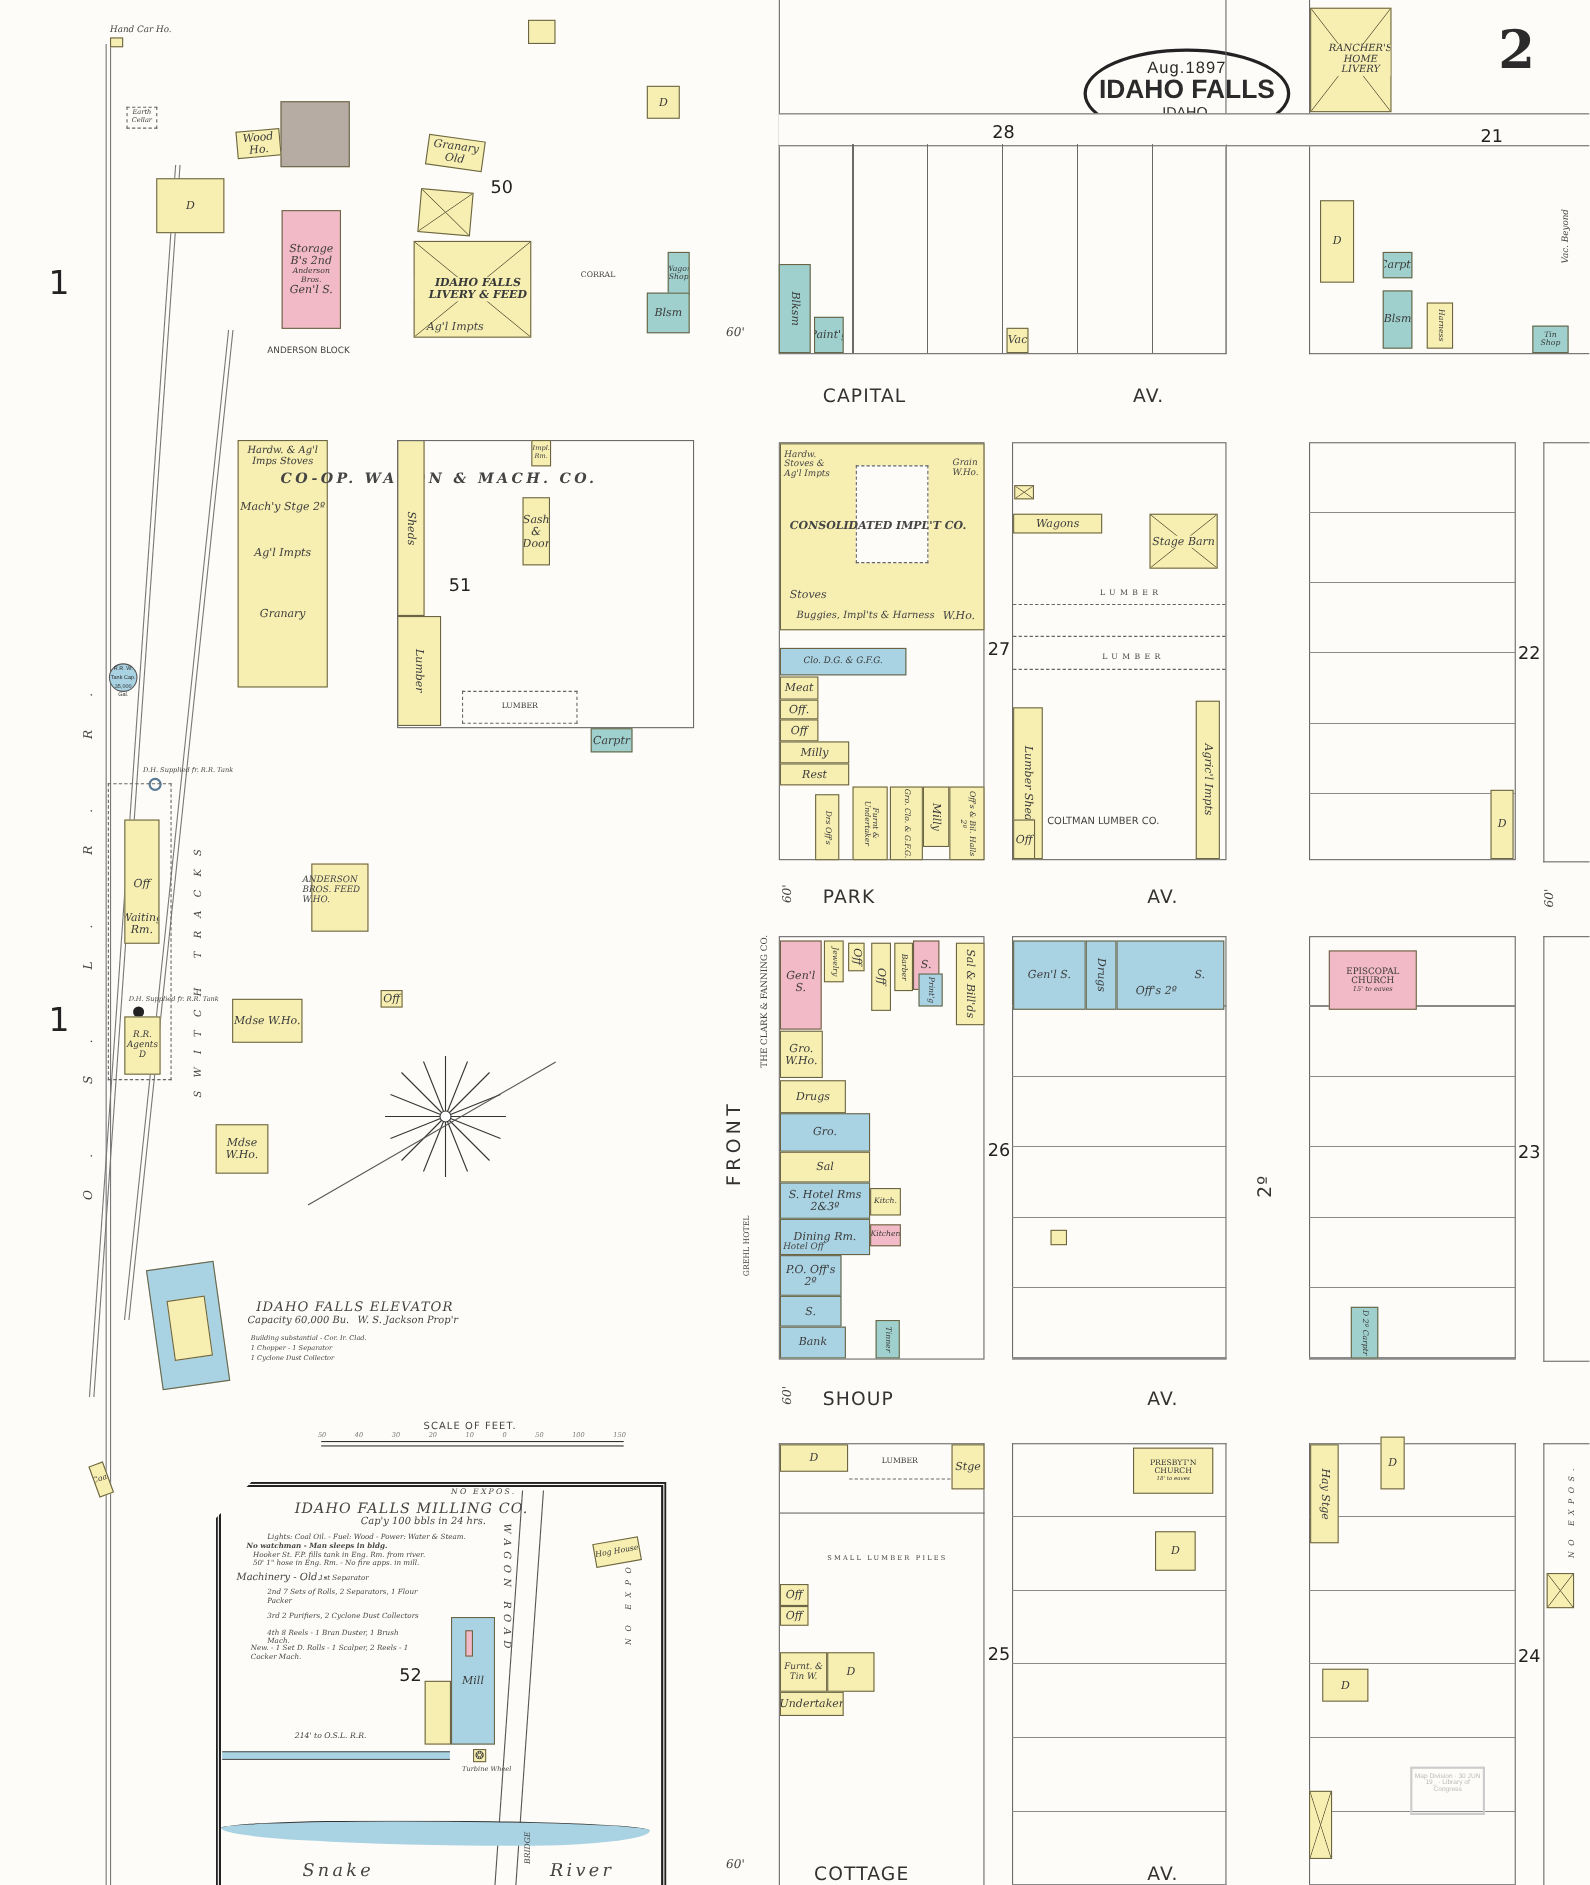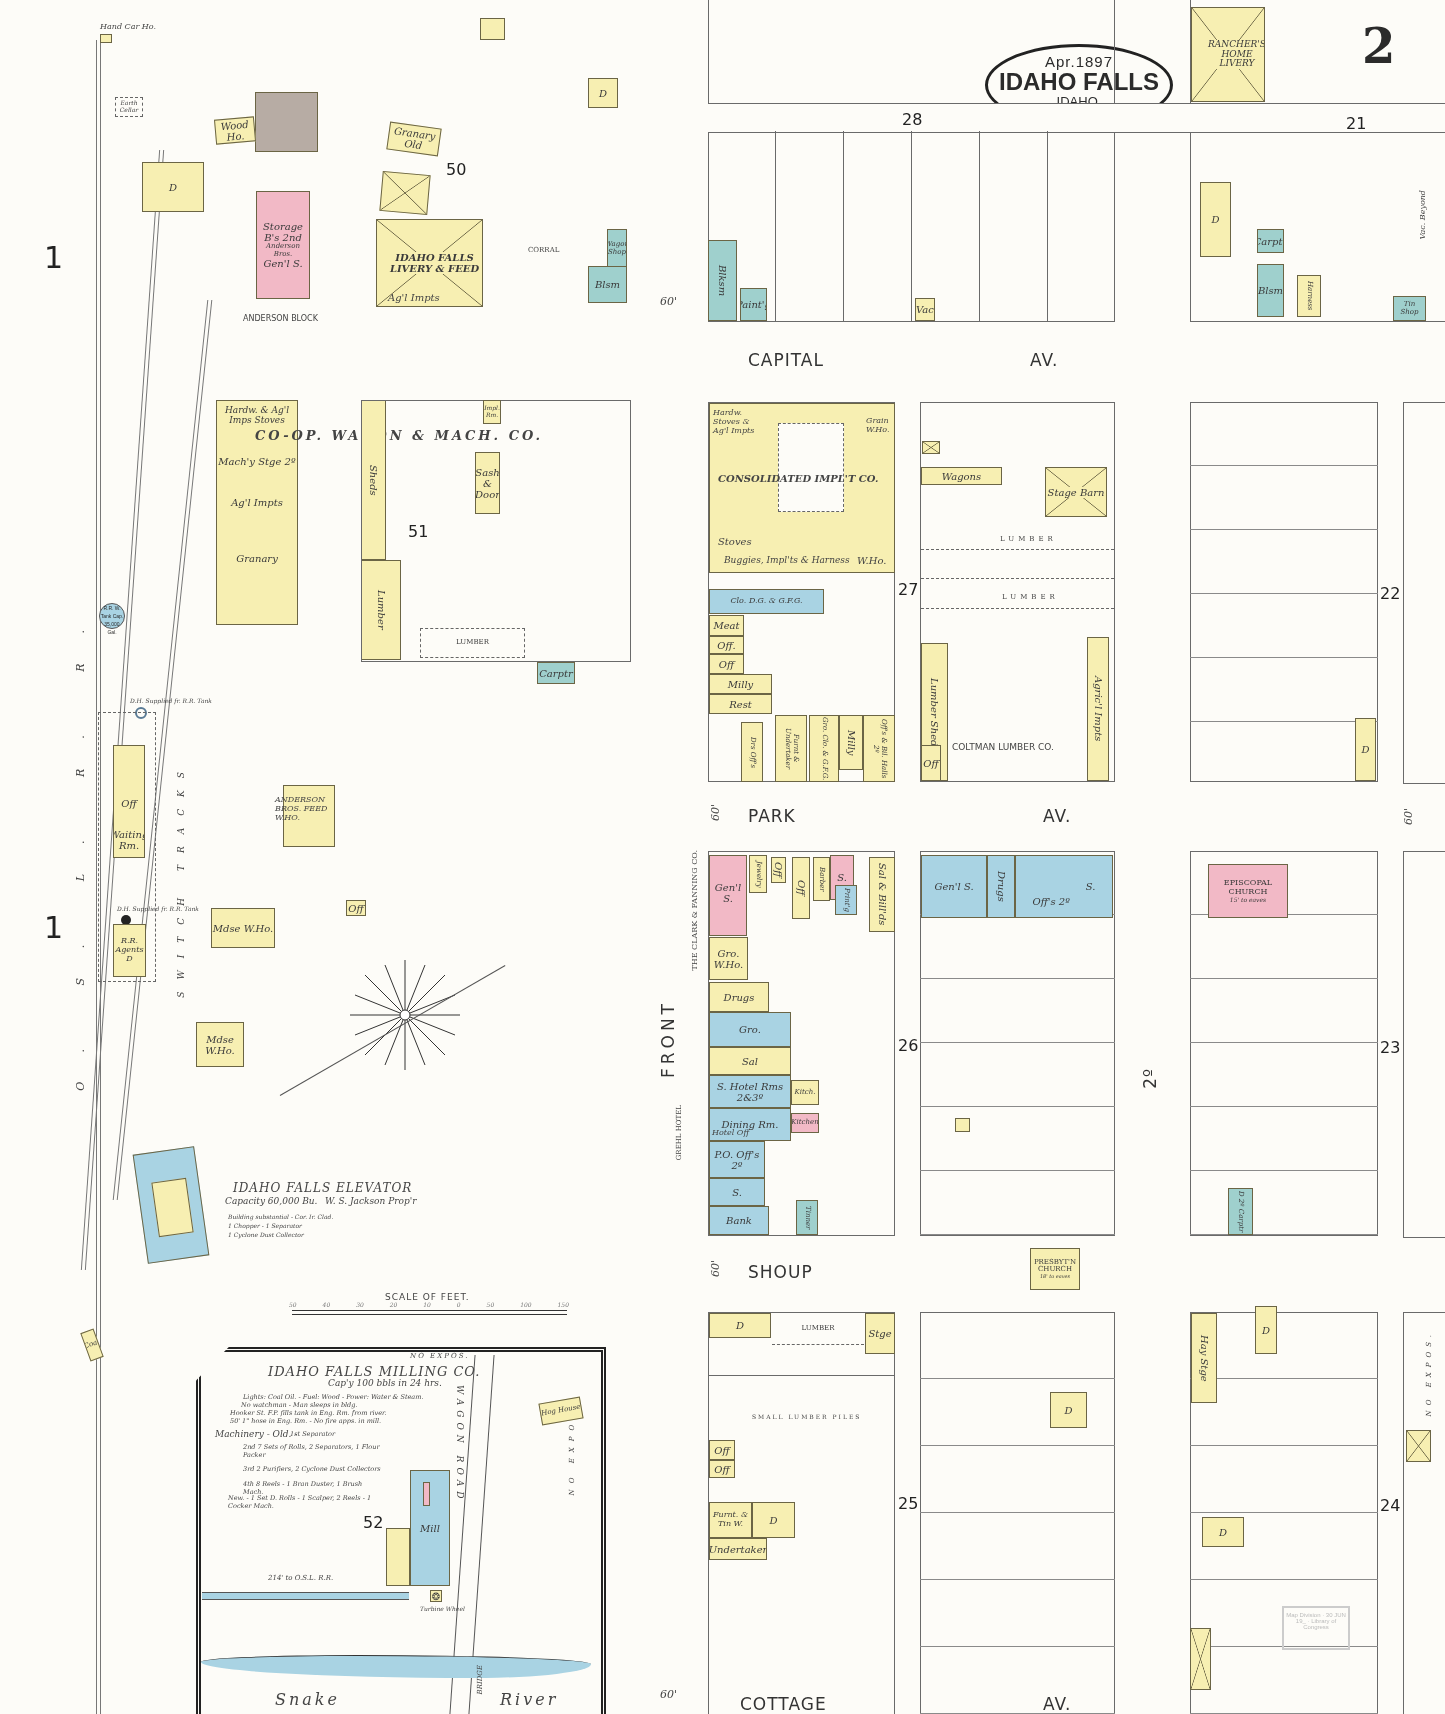--- a/index.html
+++ b/index.html
@@ -18,21 +18,21 @@
   .lab{position:absolute;font-family:"DejaVu Serif",serif;font-style:italic;font-size:10px;color:#444;white-space:nowrap;}
   .vert{writing-mode:vertical-rl;transform:rotate(180deg);}
   .lotnums{position:absolute;font-family:"DejaVu Serif",serif;font-style:italic;font-size:9px;color:#777;display:flex;justify-content:space-between;}
   .xbox{background-image:linear-gradient(to top right,transparent calc(50% - 0.7px),#6b6545 50%,transparent calc(50% + 0.7px)),linear-gradient(to bottom right,transparent calc(50% - 0.7px),#6b6545 50%,transparent calc(50% + 0.7px));}
   .rail{position:absolute;border-left:1px solid #777;}
 </style>
 </head>
 <body>
 
 <div class="abs" style="left:985px;top:44px;width:182px;height:76px;border:3px solid #222;border-radius:50%;background:#fdfcf8;text-align:center;">
-  <div style="font-size:15px;margin-top:6px;letter-spacing:1px;">Apr.1897</div>
+  <div style="font-size:15px;margin-top:6px;letter-spacing:1px;">Aug.1897</div>
   <div style="font-size:24px;font-weight:bold;text-transform:uppercase;line-height:24px;">Idaho Falls</div>
   <div style="font-size:13px;text-transform:uppercase;">Idaho.</div>
 </div>
 <div class="abs" style="left:1362px;top:18px;font-size:48px;font-weight:bold;font-family:'DejaVu Serif',serif;">2</div>
 
 <div>
   <div class="rail" style="left:96px;top:40px;height:1674px;"></div>
   <div class="rail" style="left:100px;top:40px;height:1674px;"></div>
   <div class="rail" style="left:120px;top:150px;height:1120px;transform:skewX(-4deg);"></div>
   <div class="rail" style="left:124px;top:150px;height:1120px;transform:skewX(-4deg);"></div>
@@ -142,21 +142,21 @@
     <span>50</span>
     <span>100</span>
     <span>150</span>
 </div>
 
 <div class="abs" style="left:196px;top:1347px;width:400px;height:366px;border:5px double #222;border-bottom:none;clip-path:polygon(8% 0,100% 0,100% 100%,0 100%,0 9%);"></div>
 <div class="lab" style="left:410px;top:1352px;font-size:7px;letter-spacing:2px;">NO EXPOS.</div>
 <div class="lab" style="left:268px;top:1364px;font-size:13px;letter-spacing:1px;">IDAHO FALLS MILLING CO.</div>
 <div class="lab" style="left:328px;top:1378px;font-size:9px;">Cap'y 100 bbls in 24 hrs.</div>
 <div class="lab" style="left:243px;top:1393px;font-size:6.5px;">Lights: Coal Oil. - Fuel: Wood - Power: Water &amp; Steam.</div>
-<div class="lab" style="left:241px;top:1401px;font-size:6.5px;">No watchman - Man sleeps in bldg.</div>
+<div class="lab" style="left:224px;top:1401px;font-size:6.5px;font-weight:bold;">No watchman - Man sleeps in bldg.</div>
 <div class="lab" style="left:230px;top:1409px;font-size:6.5px;">Hooker St. F.P. fills tank in Eng. Rm. from river.</div>
 <div class="lab" style="left:230px;top:1417px;font-size:6.5px;">50' 1" hose in Eng. Rm. - No fire apps. in mill.</div>
 <div class="lab" style="left:215px;top:1429px;font-size:9px;">Machinery - Old. -</div>
 <div class="lab" style="left:290px;top:1430px;font-size:6.5px;">1st Separator</div>
 <div class="lab" style="left:243px;top:1443px;font-size:6.5px;width:140px;white-space:normal;">2nd 7 Sets of Rolls, 2 Separators, 1 Flour Packer</div>
 <div class="lab" style="left:243px;top:1465px;font-size:6.5px;width:140px;white-space:normal;">3rd 2 Purifiers, 2 Cyclone Dust Collectors</div>
 <div class="lab" style="left:243px;top:1480px;font-size:6.5px;width:140px;white-space:normal;">4th 8 Reels - 1 Bran Duster, 1 Brush Mach.</div>
 <div class="lab" style="left:228px;top:1494px;font-size:6.5px;width:150px;white-space:normal;">New. - 1 Set D. Rolls - 1 Scalper, 2 Reels - 1 Cocker Mach.</div>
 <div class="blknum" style="left:363px;top:1513px;">52</div>
 <div class="bld y" style="left:386px;top:1528px;width:24px;height:58px;"></div>
@@ -312,21 +312,21 @@
 <div class="bld y" style="left:709px;top:1313px;width:62px;height:25px;">D</div>
 <div class="bld dash" style="left:772px;top:1313px;width:92px;height:32px;font-size:7px;font-style:normal;border-left:none;border-right:none;border-top:none;">LUMBER</div>
 <div class="bld y" style="left:865px;top:1313px;width:30px;height:41px;">Stge</div>
 <div class="lab" style="left:752px;top:1413px;font-size:6px;letter-spacing:2px;font-style:normal;">SMALL LUMBER PILES</div>
 <div class="abs" style="left:709px;top:1375px;width:186px;border-top:1px solid #6a6a6a;"></div>
 <div class="bld y" style="left:709px;top:1440px;width:26px;height:20px;">Off</div>
 <div class="bld y" style="left:709px;top:1460px;width:26px;height:18px;">Off</div>
 <div class="bld y" style="left:709px;top:1502px;width:43px;height:36px;font-size:8px;">Furnt. &amp; Tin W.</div>
 <div class="bld y" style="left:752px;top:1502px;width:43px;height:36px;">D</div>
 <div class="bld y" style="left:709px;top:1538px;width:58px;height:22px;">Undertaker</div>
-<div class="bld y" style="left:1030px;top:1248px;width:50px;height:42px;flex-direction:column;">
+<div class="bld y" style="left:1030px;top:1316px;width:73px;height:42px;flex-direction:column;">
   <span style="font-size:7px;font-style:normal;">PRESBYT'N CHURCH</span>
   <span style="font-size:5px;">18' to eaves</span>
 </div>
 <div class="bld y" style="left:1050px;top:1392px;width:37px;height:36px;">D</div>
 
 <div class="bld y" style="left:1191px;top:1313px;width:26px;height:90px;writing-mode:vertical-rl;">Hay Stge</div>
 <div class="bld y" style="left:1255px;top:1306px;width:22px;height:48px;">D</div>
 <div class="bld y" style="left:1202px;top:1517px;width:42px;height:30px;">D</div>
 <div class="bld y xbox" style="left:1190px;top:1628px;width:21px;height:62px;"></div>
 <div class="bld y xbox" style="left:1406px;top:1430px;width:25px;height:32px;"></div>

